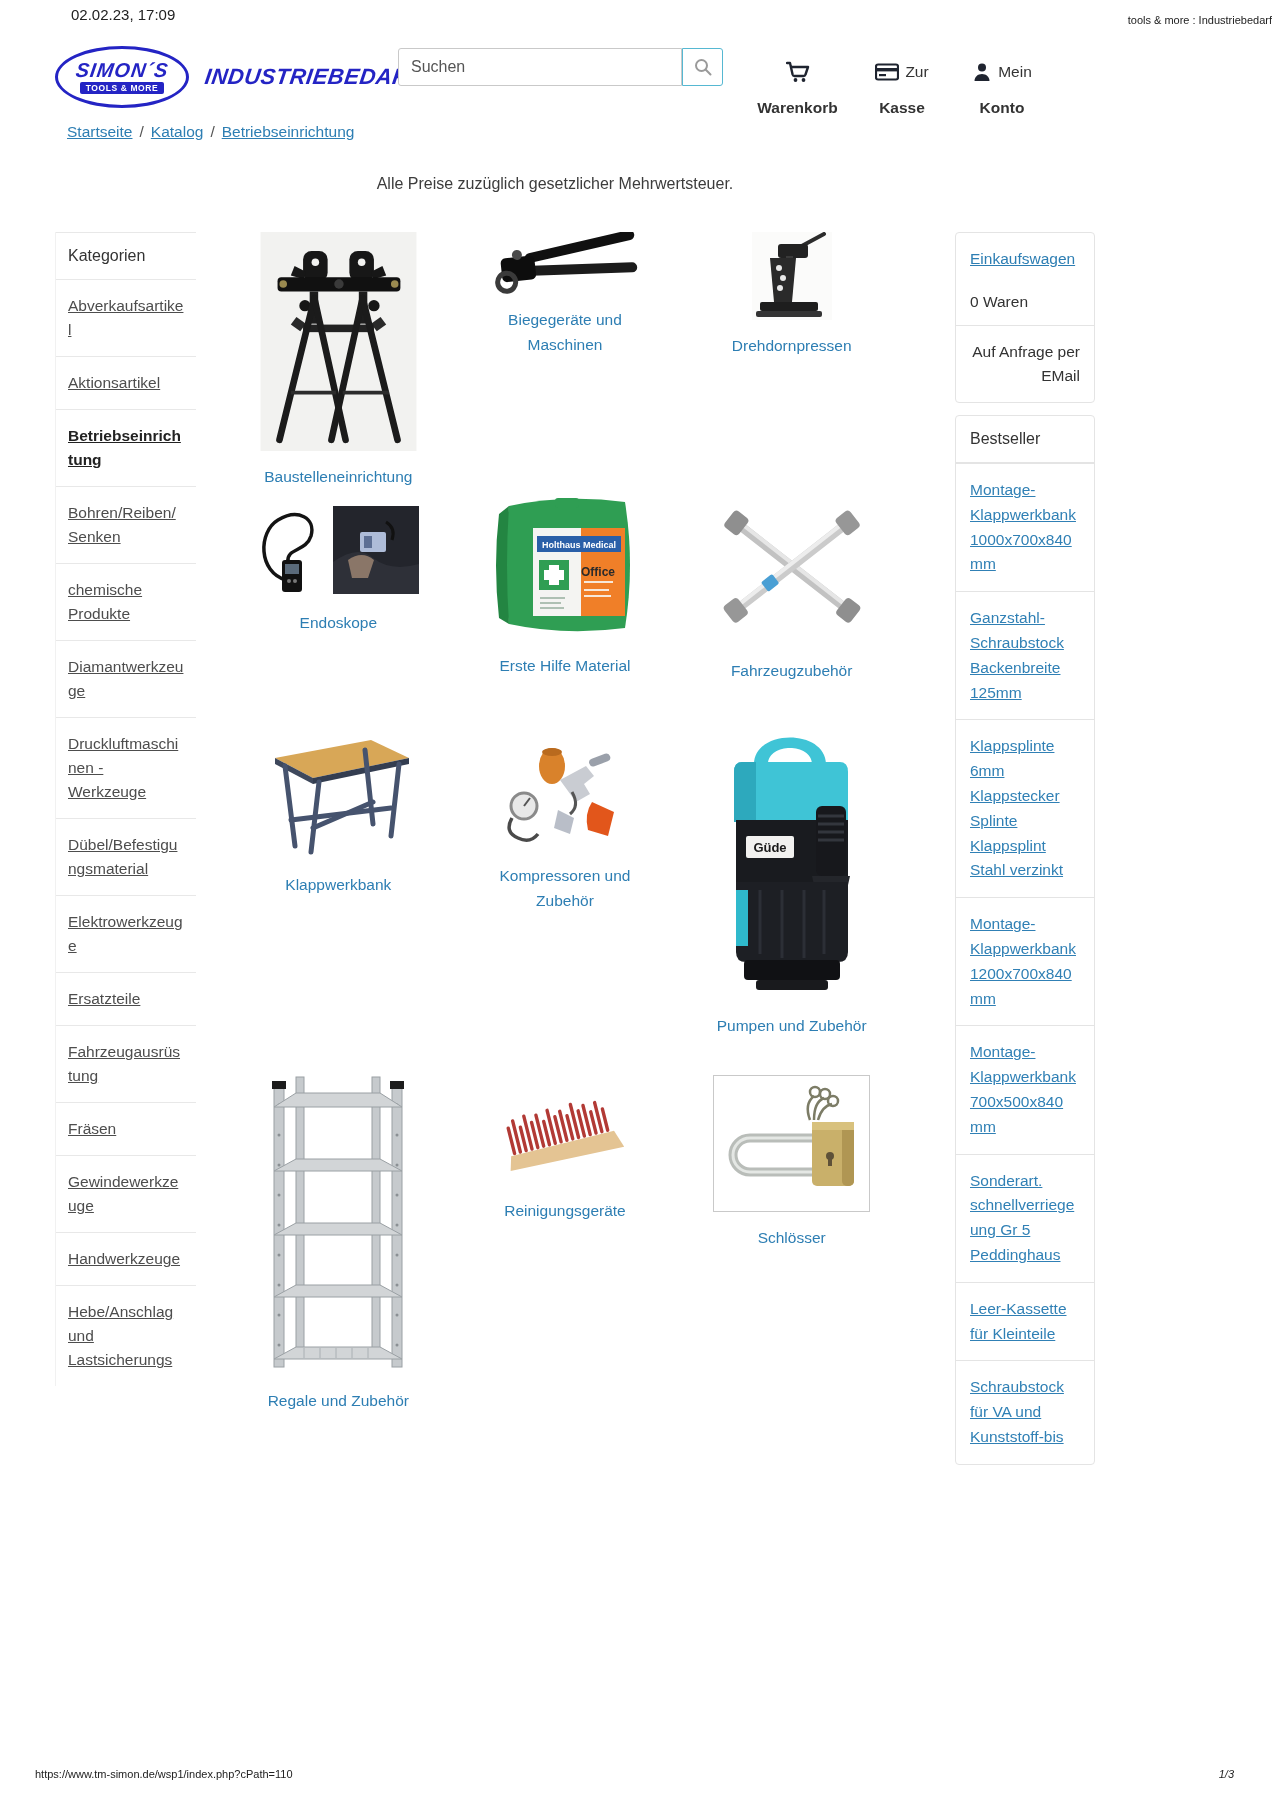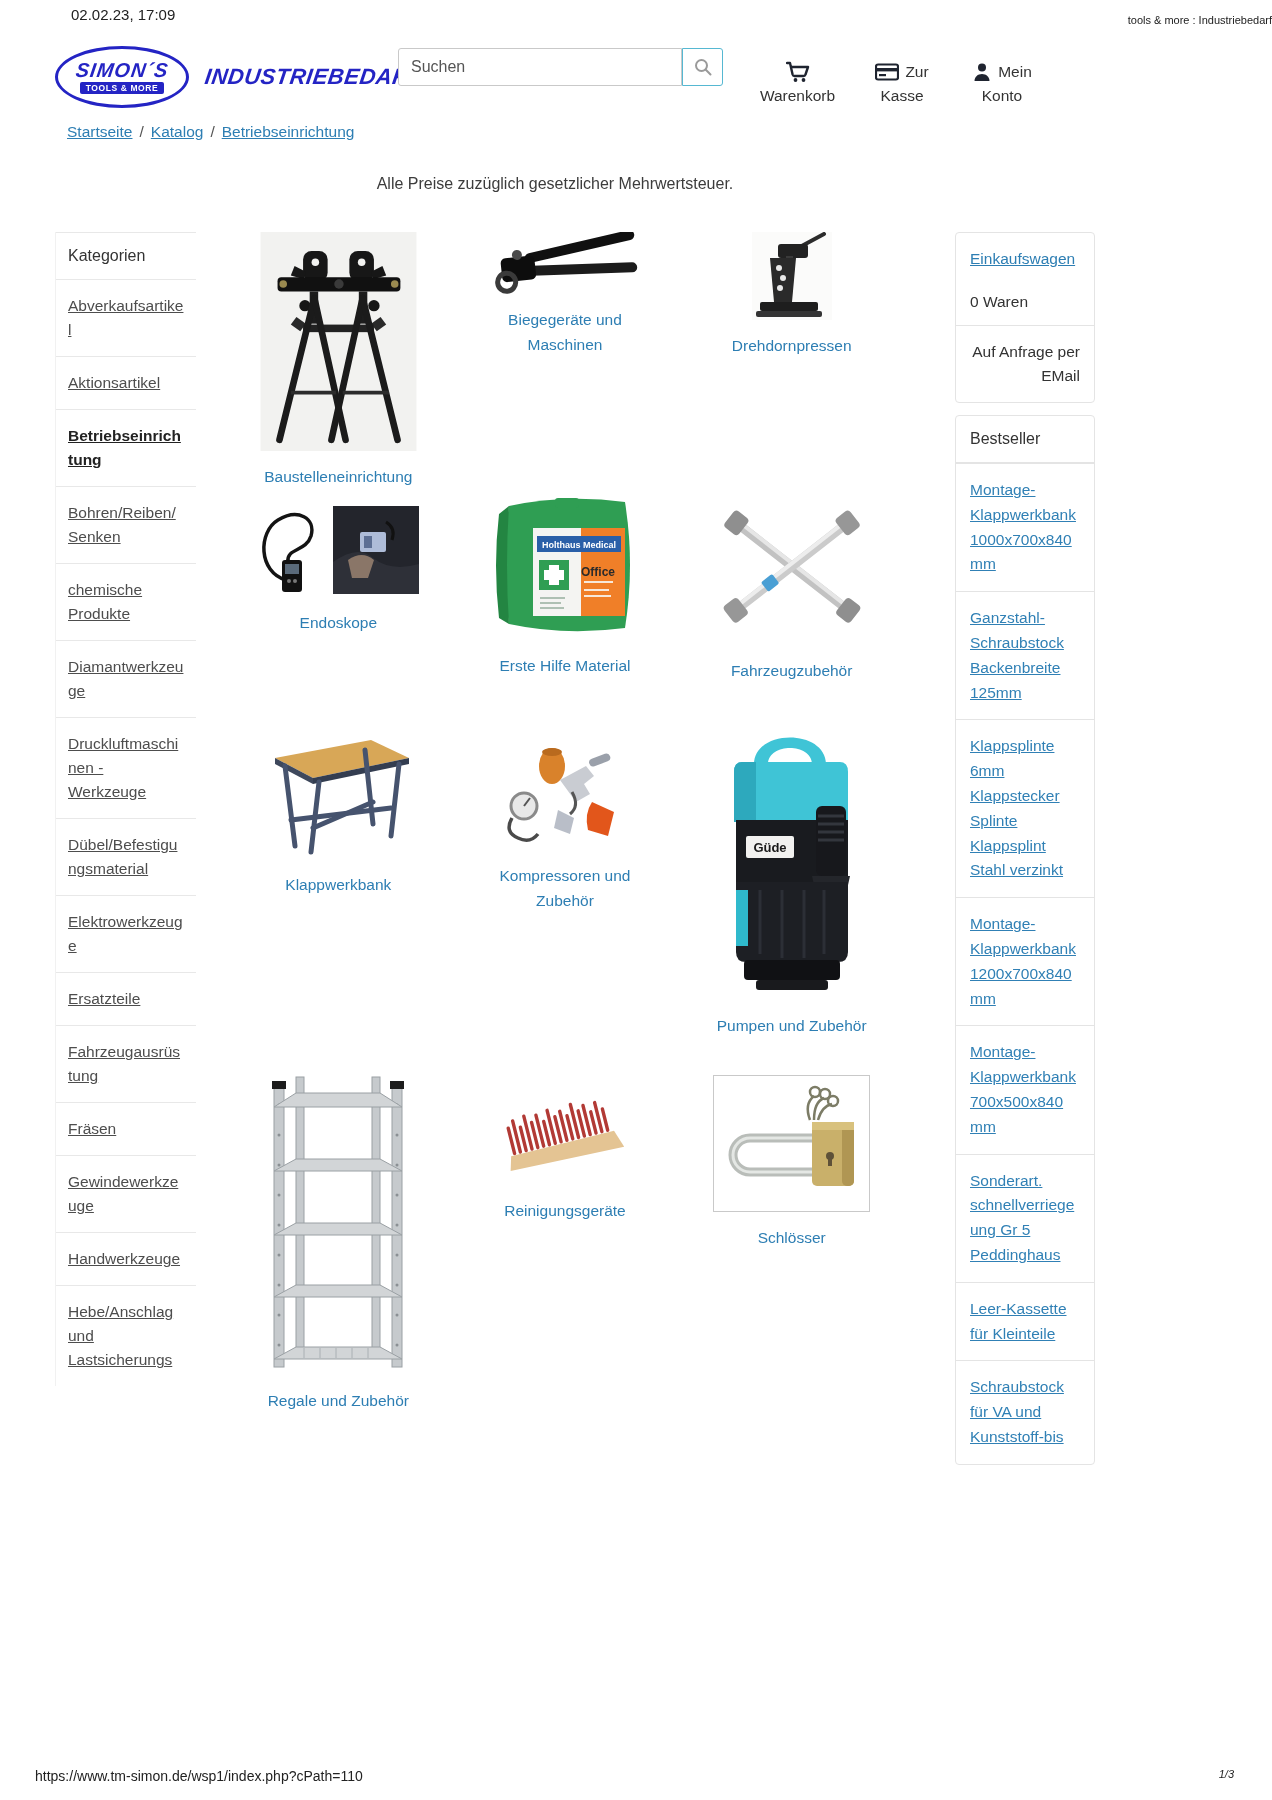--- a/index.html
+++ b/index.html
@@ -2,38 +2,38 @@
 <html><head>
 <meta charset="utf-8">
 <style>
   html,body{margin:0;padding:0;background:#fff;}
   body{font-family:"Liberation Sans", sans-serif;color:#333;}
   .page{position:relative;width:1272px;height:1800px;background:#fff;overflow:hidden;margin:0 auto;}
 
   
   .print-hl{position:absolute;left:35px;top:6px;font-size:15px;color:#222;margin-left:36px;}
   .print-hc{position:absolute;left:0;right:0;top:14px;text-align:right;font-size:11px;color:#222;}
-  .print-fl{position:absolute;left:35px;top:1768px;font-size:14px;color:#222;}
+  .print-fl{position:absolute;left:35px;top:1768px;font-size:11px;color:#222;}
   .print-fr{position:absolute;right:38px;top:1768px;font-size:11px;color:#222;font-style:italic;}
 
   
   .logo{position:absolute;left:55px;top:46px;display:flex;align-items:center;}
   .logo-oval{width:128px;height:56px;border:3px solid #2424c4;border-radius:50%;display:flex;flex-direction:column;align-items:center;justify-content:center;background:#fff;}
   .logo-name{font-style:italic;font-weight:bold;font-size:20px;color:#2424c4;letter-spacing:1px;transform:skewX(-8deg);line-height:1;}
   .logo-tag{background:#2424c4;color:#fff;font-size:8.5px;font-weight:bold;letter-spacing:.6px;padding:1px 6px;border-radius:2px;margin-top:2px;line-height:1.2;}
   .logo-suffix{font-size:22px;font-weight:bold;font-style:italic;color:#2424c4;margin-left:16px;letter-spacing:.5px;transform:skewX(-8deg);}
 
   .searchbar{position:absolute;left:398px;top:48px;display:flex;border-radius:19px;}
   .search-input{width:258px;height:36px;border:1px solid #c9c9c9;border-radius:3px 0 0 3px;font-size:16px;color:#333;padding:0 12px;outline:none;font-family:"Liberation Sans",sans-serif;}
   .search-input::placeholder{color:#555;opacity:1;}
   .search-btn{width:41px;height:38px;border:1px solid #56b8d2;background:#fff;border-radius:0 3px 3px 0;display:flex;align-items:center;justify-content:center;cursor:pointer;}
 
   .hnav{position:absolute;top:52px;display:flex;flex-direction:column;align-items:center;font-size:15.5px;color:#333;cursor:pointer;}
   .hnav .row1{display:flex;align-items:center;gap:6px;height:24px;margin-top:8px;}
-  .hnav .row2{margin-top:3px;}
+  .hnav .row2{margin-top:15px;font-weight:bold;}
   .nav-cart{left:745px;width:105px;}
   .nav-checkout{left:858px;width:88px;}
   .nav-account{left:952px;width:100px;}
 
   
   .breadcrumb{position:absolute;left:67px;top:123px;font-size:15.5px;}
   .breadcrumb a{color:#2d7eb3;text-decoration:underline;cursor:pointer;}
   .bc-sep{color:#555;margin:0 7px;}
   .notice{position:absolute;left:55px;top:175px;width:1000px;text-align:center;font-size:16px;color:#3c3c3c;}
 

